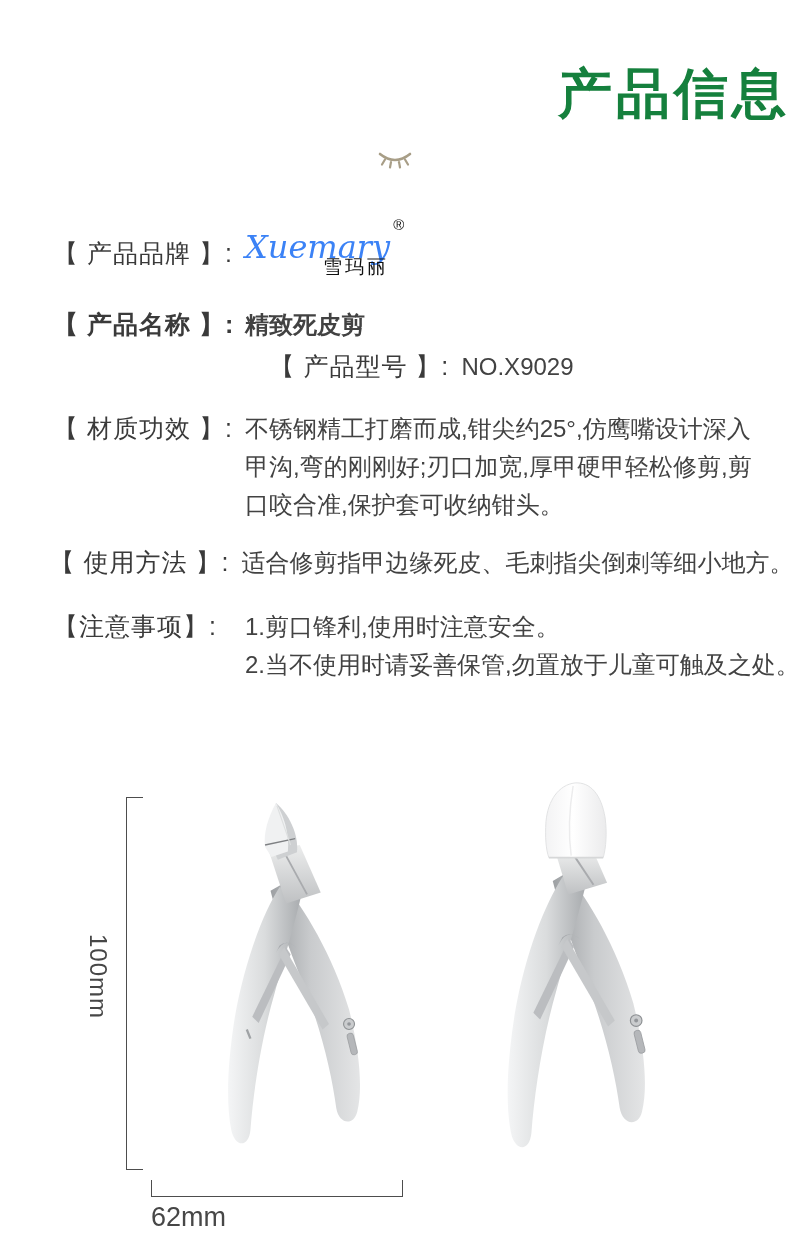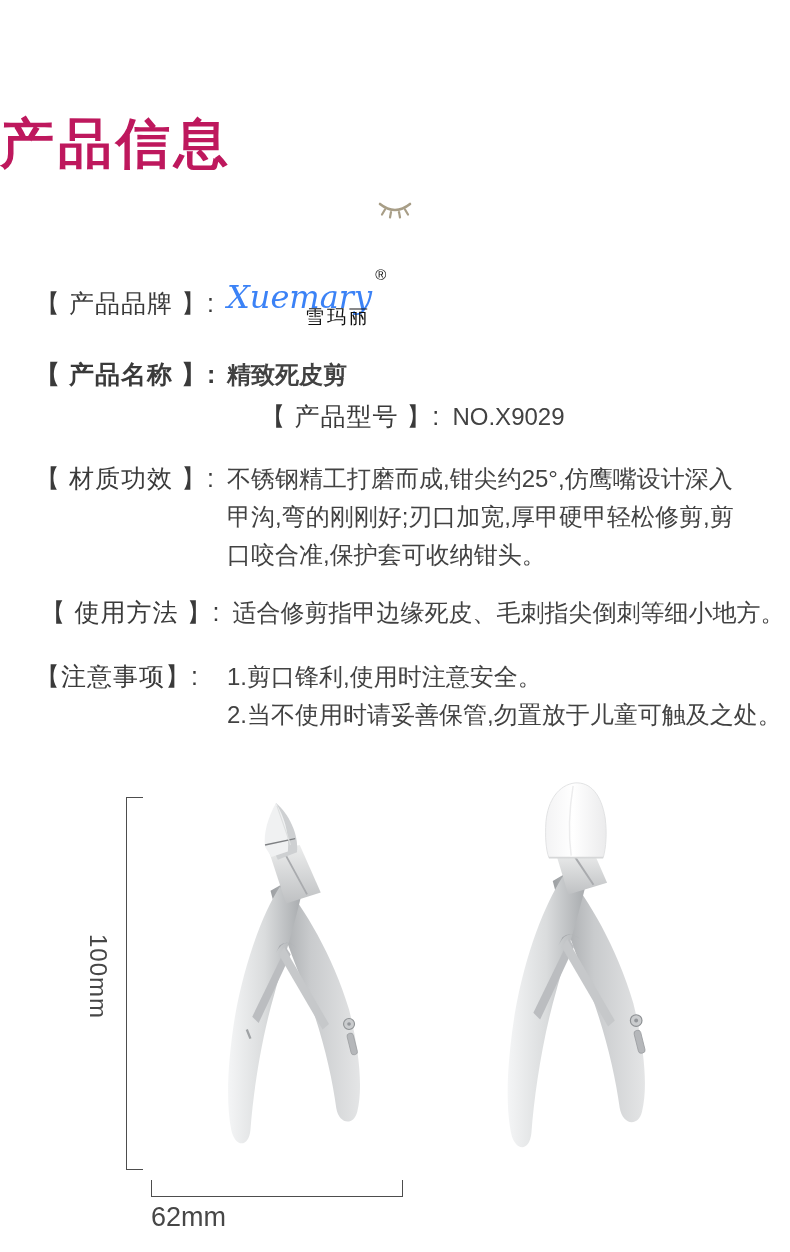--- a/index.html
+++ b/index.html
@@ -1,25 +1,25 @@
 <!DOCTYPE html>
 <html><head>
 <meta charset="utf-8">
 <style>
   html,body{margin:0;padding:0;}
   body{
     width:790px;height:1252px;position:relative;background:#ffffff;overflow:hidden;
     font-family:"Liberation Sans","DejaVu Sans",sans-serif;color:#3f3f3f;
   }
   .title{
-    padding-top:114px;text-align:left;font-size:54px;font-weight:bold;
-    color:#be185d;letter-spacing:4px;line-height:1.1;
+    padding-top:64px;text-align:right;font-size:54px;font-weight:bold;
+    color:#15803d;letter-spacing:4px;line-height:1.1;
   }
   .eyelash-wrap{text-align:center;margin-top:28px;height:22px;}
-  .info{margin-top:62px;padding-left:35px;}
+  .info{margin-top:62px;padding-left:53px;}
   .row{display:flex;align-items:flex-start;}
   .row-label{
     flex:0 0 192px;font-size:25px;color:#3a3a3a;letter-spacing:1px;
     white-space:nowrap;line-height:36px;
   }
   .row-value{font-size:24px;color:#424242;}
   .line{line-height:38px;white-space:nowrap;}
   .row-brand{margin-bottom:12px;min-height:58px;}
   .row-name{margin-bottom:4px;font-weight:bold;}
   .row-model{margin-bottom:24px;justify-content:center;}

